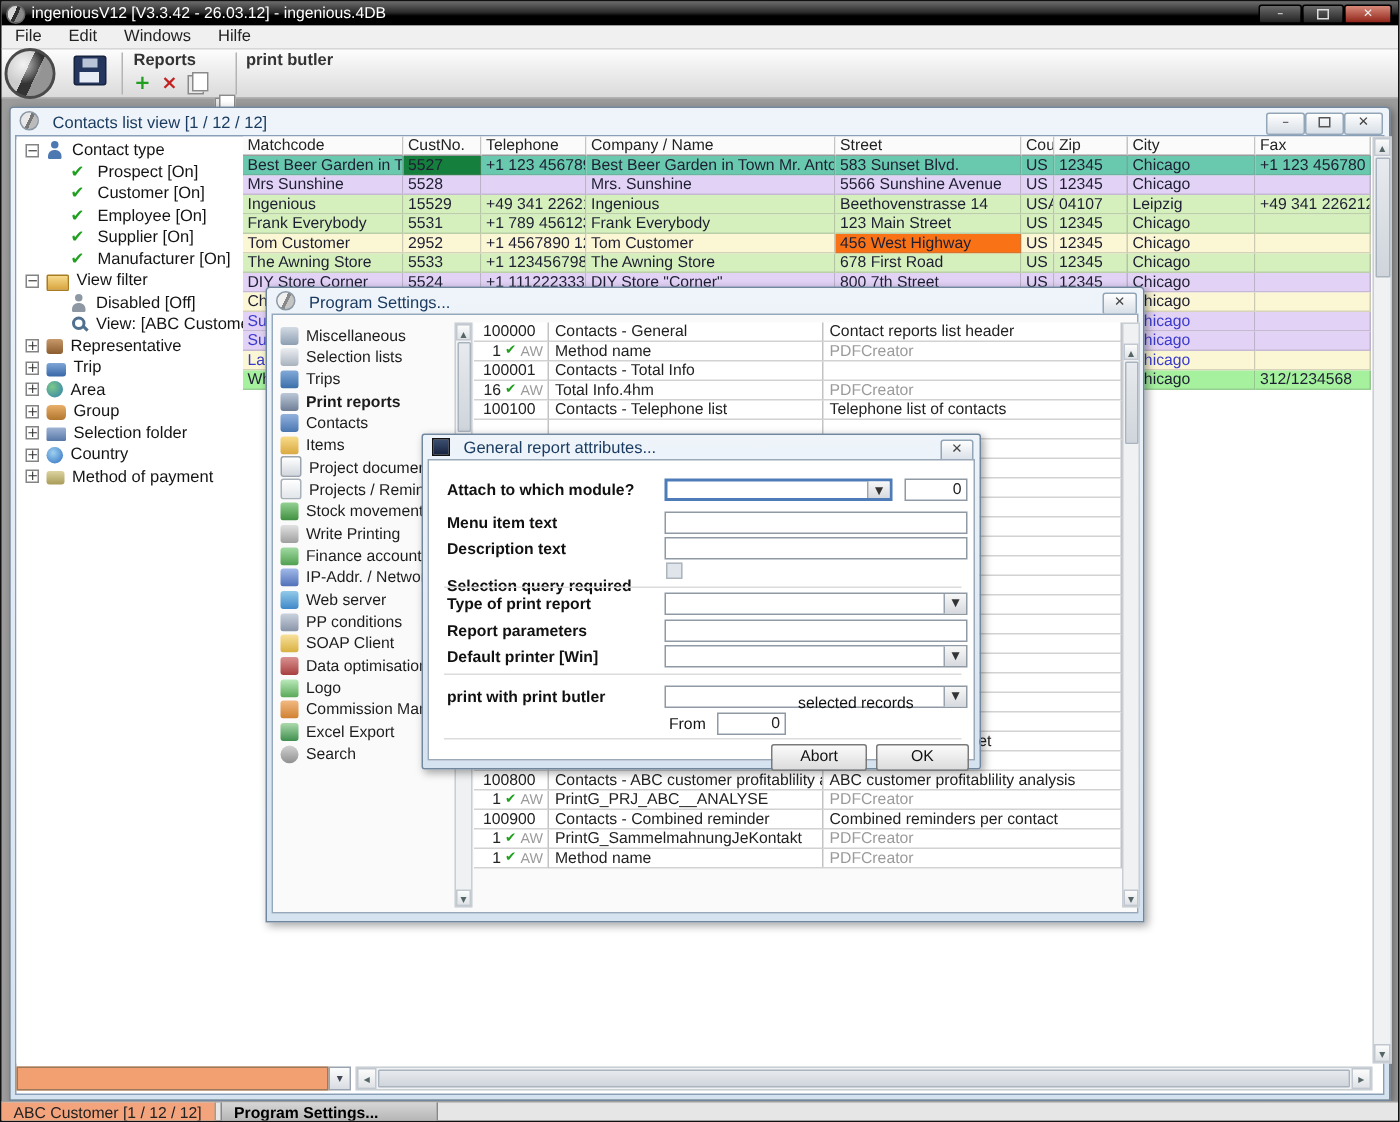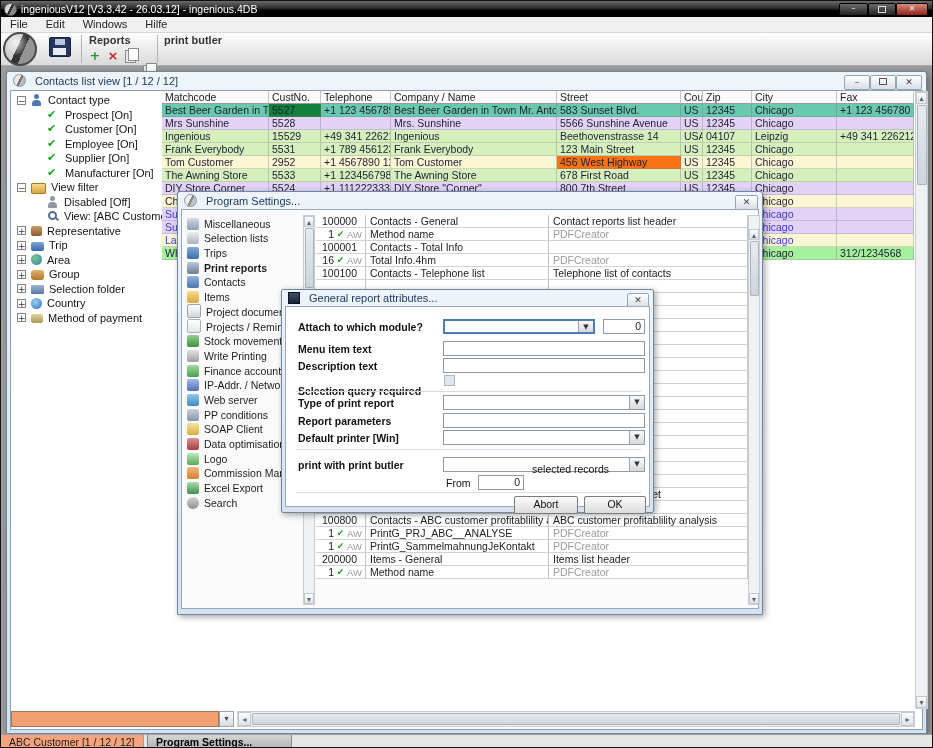--- a/index.html
+++ b/index.html
@@ -674,34 +674,34 @@
           <div class="srow">
             <div class="scell s-id" style="padding-left: 0px;">
               <span class="s-num">1</span>
               <span class="s-chk glyph">✔</span>
               <span class="s-aw">AW</span>
             </div>
             <div class="scell s-item">PrintG_PRJ_ABC__ANALYSE</div>
             <div class="scell s-desc gray">PDFCreator</div>
           </div>
           <div class="srow">
+            <div class="scell s-id">100900</div>
+            <div class="scell s-item">Contacts - Combined reminder</div>
+            <div class="scell s-desc">Combined reminders per contact</div>
+          </div>
+          <div class="srow">
             <div class="scell s-id" style="padding-left: 0px;">
               <span class="s-num">1</span>
               <span class="s-chk glyph">✔</span>
               <span class="s-aw">AW</span>
             </div>
             <div class="scell s-item">PrintG_SammelmahnungJeKontakt</div>
             <div class="scell s-desc gray">PDFCreator</div>
           </div>
           <div class="srow">
-            <div class="scell s-id">200000</div>
-            <div class="scell s-item">Items - General</div>
-            <div class="scell s-desc">Items list header</div>
-          </div>
-          <div class="srow">
             <div class="scell s-id" style="padding-left: 0px;">
               <span class="s-num">1</span>
               <span class="s-chk glyph">✔</span>
               <span class="s-aw">AW</span>
             </div>
             <div class="scell s-item">Method name</div>
             <div class="scell s-desc gray">PDFCreator</div>
           </div>
         </div>
 

